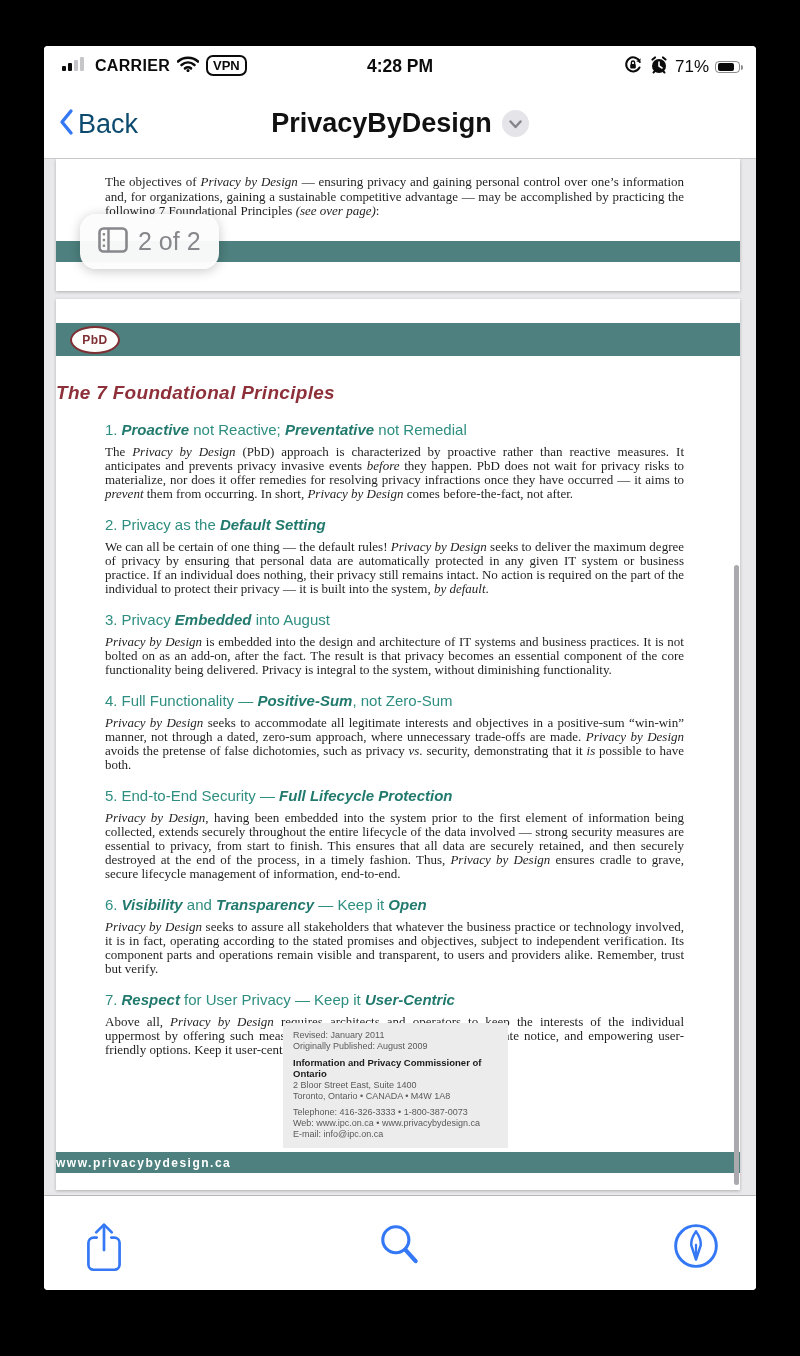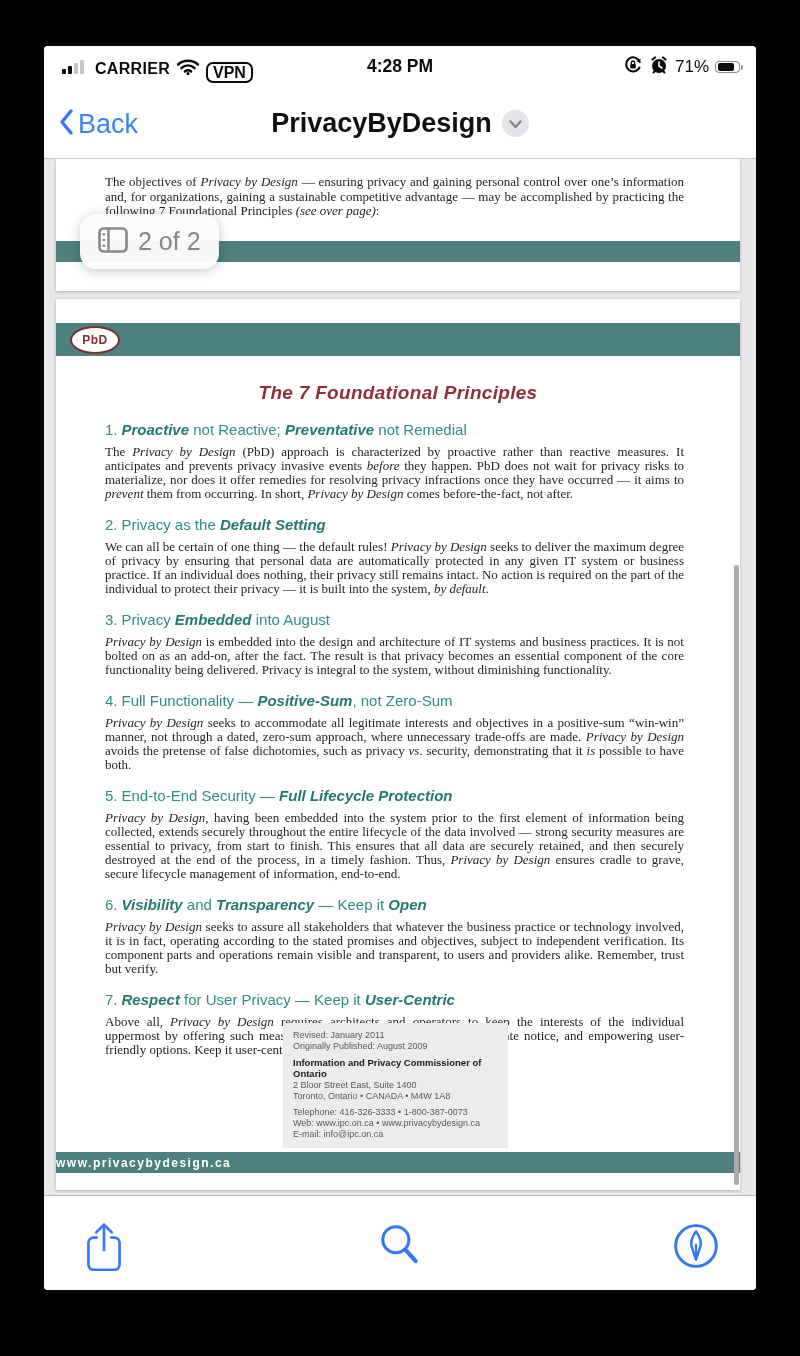--- a/index.html
+++ b/index.html
@@ -6,37 +6,37 @@
   *{box-sizing:border-box;}
   .canvas{position:relative;width:800px;height:1356px;background:#000;overflow:hidden;
           font-family:"Liberation Sans",sans-serif;}
   .screen{position:absolute;left:44px;top:46px;width:712px;height:1244px;background:#fff;
           border-radius:4px;overflow:hidden;}
 
   
   .status-bar{position:absolute;left:0;top:0;width:100%;height:44px;background:#fff;}
   .sb-left{position:absolute;left:18px;top:9px;display:flex;align-items:center;gap:7px;}
   .sb-carrier{font-size:16px;font-weight:bold;color:#0b0b0b;letter-spacing:.3px;}
-  .vpn-badge{border:2px solid #0b0b0b;border-radius:7px;padding:0 5px;font-size:16px;
-             font-weight:bold;color:#0b0b0b;line-height:17px;margin-top:7px;}
+  .vpn-badge{border:2px solid #0b0b0b;border-radius:7px;padding:0 5px;font-size:13px;
+             font-weight:bold;color:#0b0b0b;line-height:17px;}
   .sb-time{position:absolute;left:0;top:10px;width:100%;text-align:center;font-size:17.5px;
            font-weight:bold;color:#0b0b0b;}
   .sb-right{position:absolute;right:16px;top:9px;display:flex;align-items:center;gap:6px;}
   .sb-batt-pct{font-size:17px;color:#0b0b0b;}
   .battery{position:relative;width:25px;height:12.5px;border:1.5px solid rgba(0,0,0,.45);
            border-radius:4px;}
   .battery .fill{position:absolute;left:1.5px;top:1.5px;bottom:1.5px;width:70%;background:#0b0b0b;border-radius:2px;}
   .battery .nub{position:absolute;right:-4px;top:3.5px;width:2.5px;height:5px;background:rgba(0,0,0,.45);
            border-radius:0 2px 2px 0;}
 
   
   .nav-bar{position:absolute;left:0;top:44px;width:100%;height:69px;background:#fff;
            border-bottom:1px solid #c9c9cc;}
   .back-btn{position:absolute;left:14px;top:18px;display:flex;align-items:center;gap:4px;cursor:pointer;}
-  .back-label{font-size:27px;color:#3b82f6;}
+  .back-label{font-size:27px;color:#0c4a6e;}
   .nav-title-wrap{position:absolute;left:0;top:18px;width:100%;display:flex;justify-content:center;
                   align-items:center;gap:10px;pointer-events:none;}
   .nav-title{font-size:27px;font-weight:bold;color:#111;}
   .title-menu{width:27px;height:27px;border-radius:50%;background:#e4e4e9;display:flex;
               align-items:center;justify-content:center;pointer-events:auto;cursor:pointer;}
 
   
   .doc-area{position:absolute;left:0;top:113px;width:100%;height:1036px;background:#e9e9eb;overflow:hidden;}
   .page{position:absolute;left:12px;width:684px;background:#fff;box-shadow:0 1px 3px rgba(0,0,0,.25);}
   .page1{top:0;height:132px;}
@@ -49,21 +49,21 @@
 
   .teal-bar{position:absolute;left:0;width:100%;height:21px;background:#4d807e;}
   .p1-bar{bottom:29px;}
 
   
   .p2-band{position:absolute;left:0;top:24px;width:100%;height:33px;background:#4d807e;}
   .pbd-logo{position:absolute;left:14px;top:2.5px;width:50px;height:28px;background:#fdfdfb;
             border:2px solid #7e2f33;border-radius:50%;display:flex;align-items:center;
             justify-content:center;}
   .pbd-logo span{font-family:Liberation Sans, sans-serif;font-weight:bold;color:#7e2f33;font-size:12px;letter-spacing:.5px;}
-  .p2-title{margin:83px 0 0 0;text-align:center;font-size:19px;font-weight:bold;font-style:italic;
+  .p2-title{margin:83px 0 0 0;font-size:19px;font-weight:bold;font-style:italic;
             color:#8e3039;letter-spacing:.3px;}
   .p2-content{padding:2px 56px 0 49px;}
   .principle{margin-top:15px;}
   .p-head{margin:0;font-size:15px;font-weight:normal;color:#2e8e80;line-height:18px;}
   .p-head .p-num{margin-right:4px;}
   .p-head .bi{color:#217a6d;}
   .p-body{margin:6px 0 0 0;font-family:"Liberation Serif",serif;font-size:13px;line-height:14px;
           text-align:justify;color:#1f1f1f;}
 
   .info-box{position:absolute;left:227px;bottom:42px;width:225px;background:#ececec;

